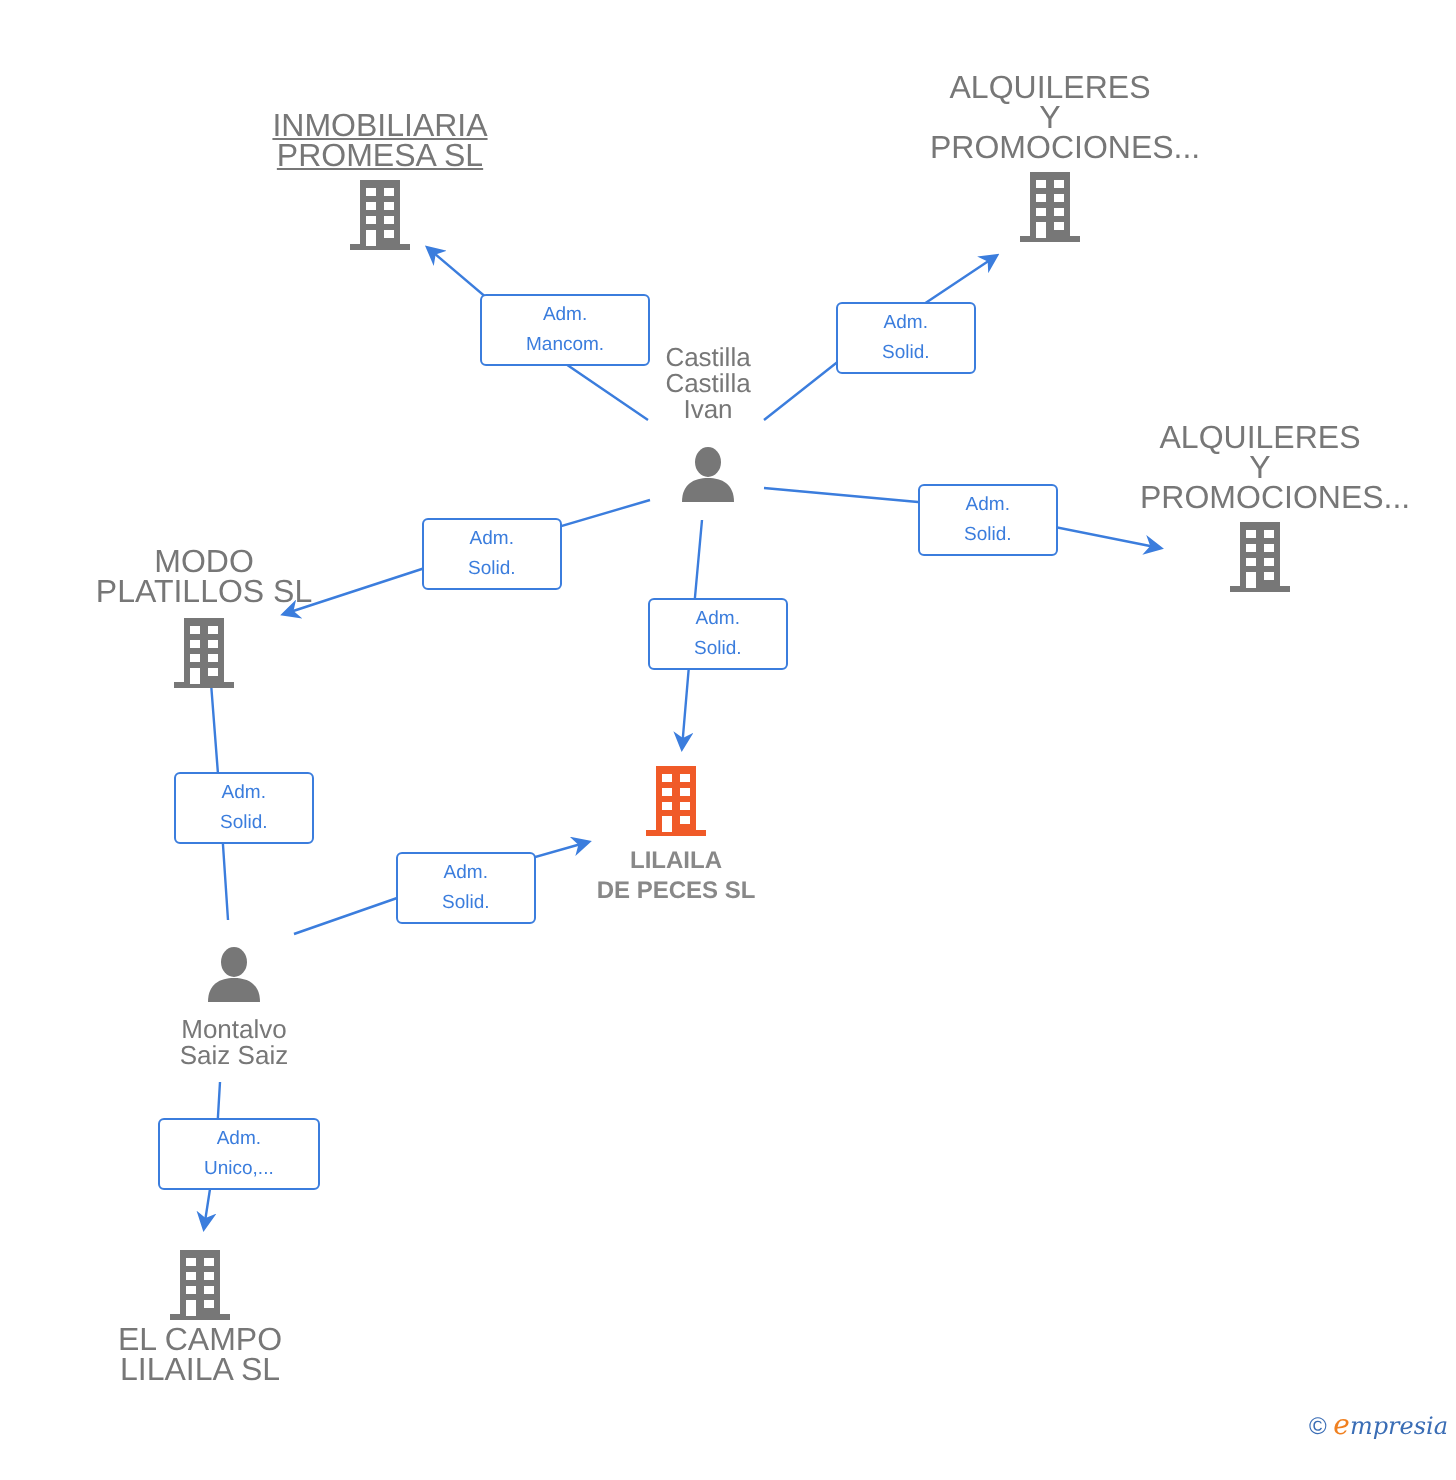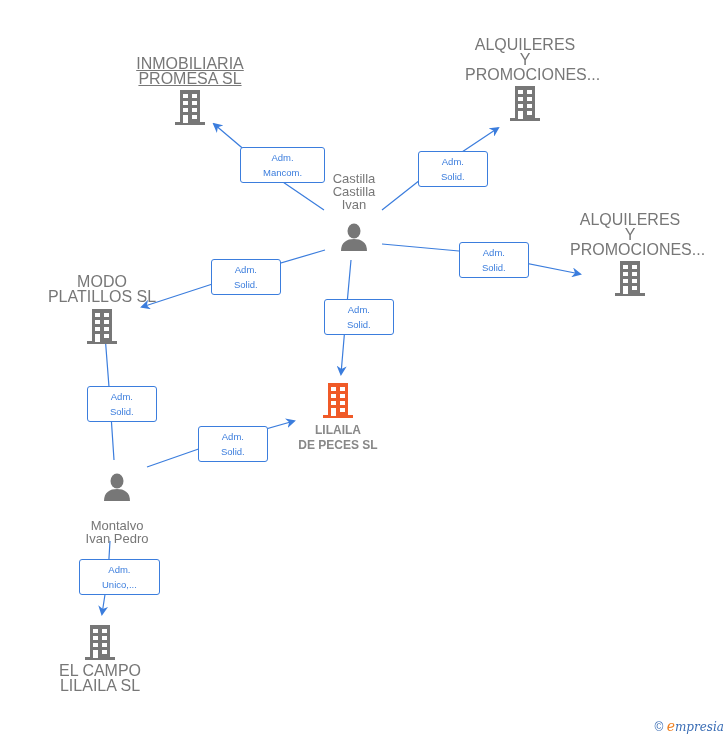--- a/index.html
+++ b/index.html
@@ -7,21 +7,21 @@
          font-family: "Liberation Sans", sans-serif; }
   #edges { position: absolute; left: 0; top: 0; }
   .node { position: absolute; text-align: center; color: #777777; }
   .node .lbl { font-size: 16px; line-height: 15px; white-space: nowrap; }
   .node.person .lbl { font-size: 13px; line-height: 13px; color: #777; }
   .node.focus .lbl { font-weight: bold; font-size: 12px; color: #888; }
   .icon { display: block; margin: 0 auto; }
   .edge-label { position: absolute; background: #fff; border: 1px solid #3b7ddd;
       border-radius: 3px; color: #3b7ddd; font-size: 9.5px; line-height: 15px;
       text-align: center; padding: 2px 22px; white-space: nowrap; }
-  .brand { position: absolute; right: 4px; bottom: 6px; font-size: 12px; color: #3a6db5; }
+  .brand { position: absolute; right: 4px; bottom: 19px; font-size: 12px; color: #3a6db5; }
   .brand .e { color: #f08020; font-style: italic; font-family: "DejaVu Serif", serif; font-size: 14px; }
   .brand .rest { color: #3a6db5; font-style: italic; font-family: "DejaVu Serif", serif; }
 </style>
 </head>
 <body>
 
 <svg id="edges" width="728" height="740">
   <defs>
     <marker id="arr" markerWidth="10" markerHeight="10" refX="8" refY="5" orient="auto" markerUnits="userSpaceOnUse">
       <path d="M0,0 L10,5 L0,10 L3,5 Z" fill="#3b7ddd"></path>
@@ -161,22 +161,22 @@
     <ellipse cx="15" cy="9" rx="6.5" ry="7.5" fill="#777"></ellipse>
       <path d="M2,29 C2,20 8,17 15,17 C22,17 28,20 28,29 Z" fill="#777"></path>
   </svg>
 </div>
 
 <div class="node person" style="left:67px; top:472px; width:100px;">
   <svg class="icon" width="30" height="30" viewBox="0 0 30 30">
     <ellipse cx="15" cy="9" rx="6.5" ry="7.5" fill="#777"></ellipse>
       <path d="M2,29 C2,20 8,17 15,17 C22,17 28,20 28,29 Z" fill="#777"></path>
   </svg>
-  <div class="lbl" style="margin-top:17px">Montalvo</div>
-  <div class="lbl">Ivan Pedro</div>
+  <div class="lbl" style="margin-top:6px">Montalvo</div>
+  <div class="lbl">Saiz Saiz</div>
 </div>
 
 <div class="edge-label" style="left:240px; top:147px;">
   <div>Adm.</div>
   <div>Mancom.</div>
 </div>
 <div class="edge-label" style="left:418px; top:151px;">
   <div>Adm.</div>
   <div>Solid.</div>
 </div>

